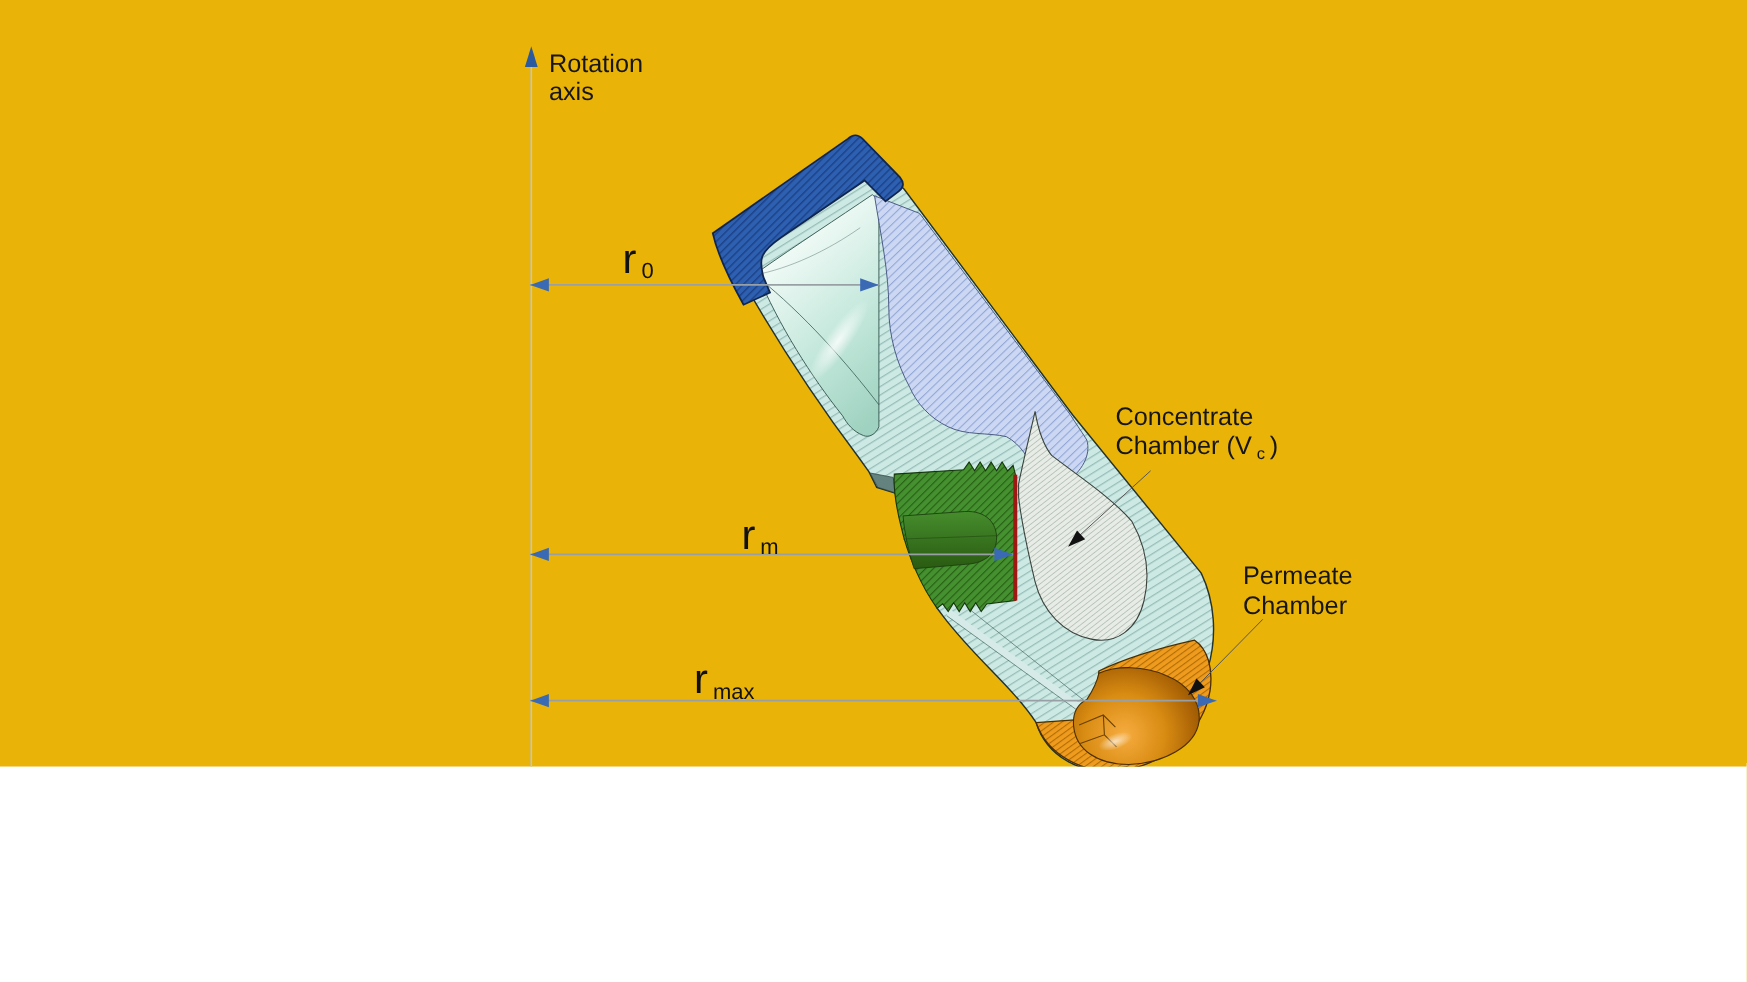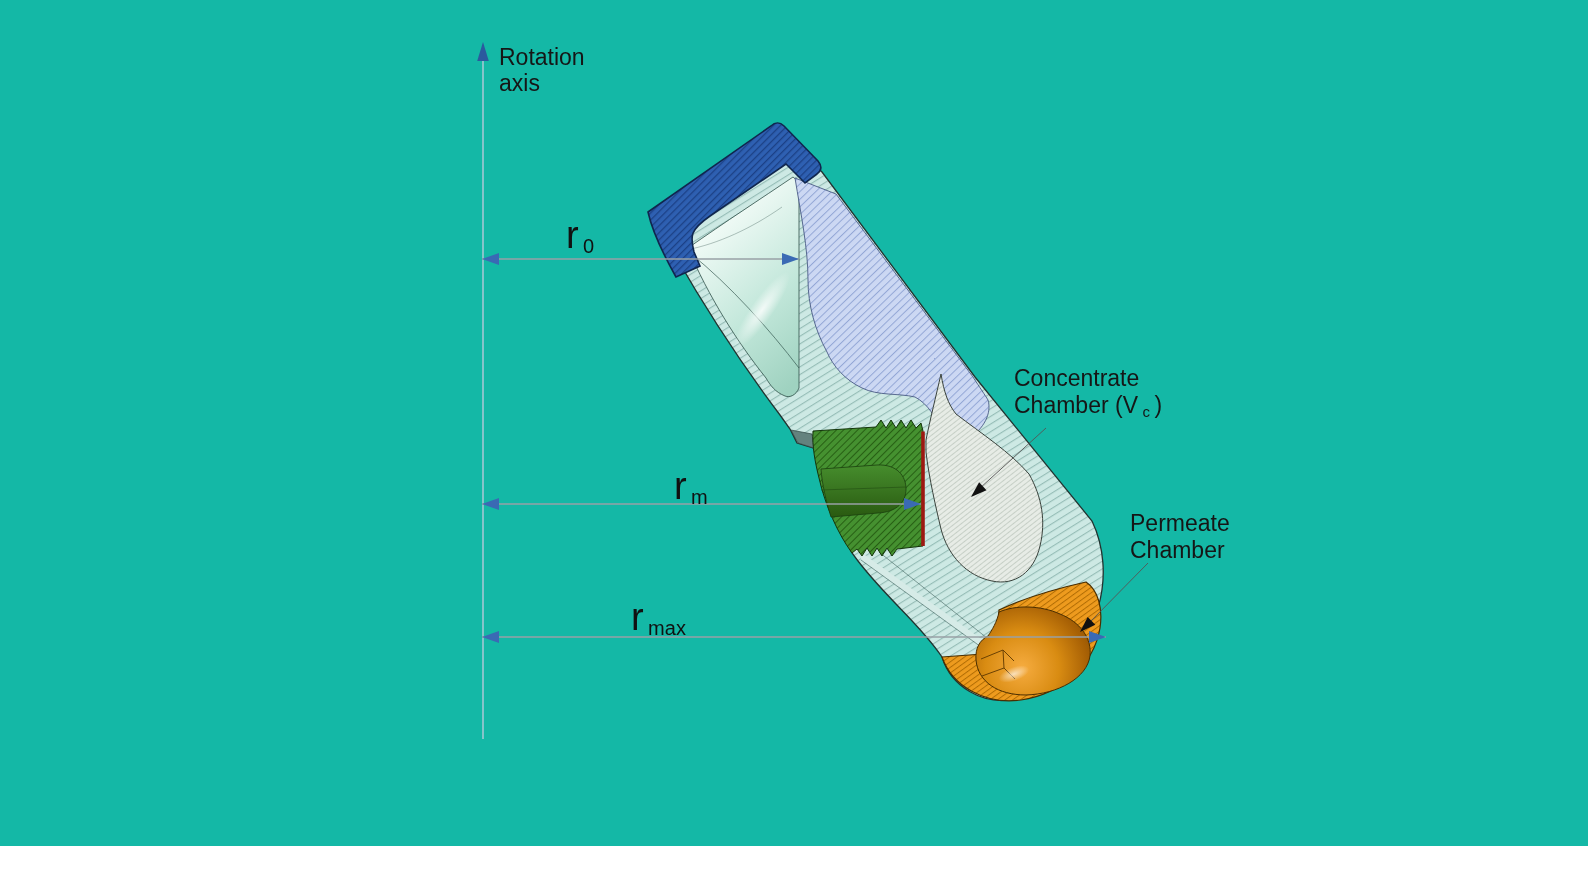--- a/index.html
+++ b/index.html
@@ -1,16 +1,16 @@
 <!DOCTYPE html>
 <html><head>
 <meta charset="utf-8">
 <style>
   html,body{margin:0;padding:0;background:#ffffff;}
-  .stage{position:relative;width:1588px;height:846px;background:#14b8a6;overflow:hidden;
+  .stage{position:relative;width:1588px;height:697px;background:#eab308;overflow:hidden;
          font-family:"Liberation Sans",sans-serif;}
   svg{display:block;}
   text{font-family:"Liberation Sans",sans-serif;}
   .lbl{font-size:23px;fill:#161616;}
   .rlbl{font-size:38px;fill:#111111;}
   .rsub{font-size:20px;fill:#111111;}
   .csub{font-size:15px;fill:#161616;}
 </style>
 </head>
 <body>

